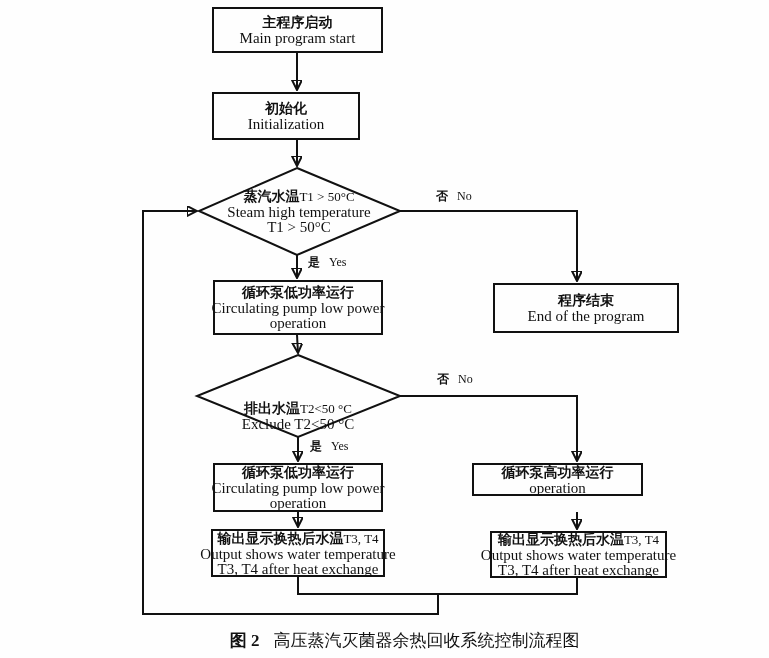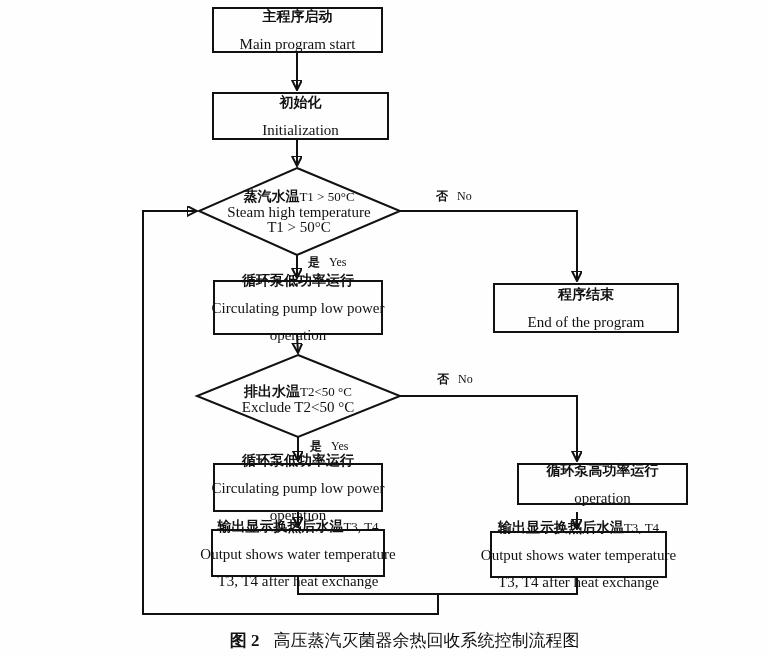--- a/index.html
+++ b/index.html
@@ -17,21 +17,20 @@
   }
   #lines polygon.diamond{fill:#fefefe;}
   .box{
     position:absolute;
     box-sizing:border-box;
     border:2px solid #111111;
     background:#fefefe;
     display:flex;flex-direction:column;
     justify-content:center;align-items:center;
     text-align:center;
-    gap:12px;
   }
   .zh{font-weight:bold;font-size:14px;line-height:17px;white-space:nowrap;}
   .zh .latin{font-weight:normal;font-size:13px;}
   .en{font-weight:normal;font-size:15px;line-height:15px;white-space:nowrap;}
   .dlabel{
     position:absolute;text-align:left;
     display:flex;flex-direction:column;justify-content:center;align-items:center;
   }
   .edge-label{
     position:absolute;font-size:12px;white-space:pre;
@@ -71,21 +70,21 @@
 
     <polygon class="diamond" points="297,168 400,211 297,255 199,211"></polygon>
     <polygon class="diamond" points="298,355 400,396 298,437 197,396"></polygon>
   </svg>
 
   <div class="box" style="left:212px;top:7px;width:171px;height:46px">
     <div class="zh">主程序启动</div>
     <div class="en">Main program start</div>
   </div>
 
-  <div class="box" style="left:212px;top:92px;width:177px;height:48px">
+  <div class="box" style="left:212px;top:92px;width:148px;height:48px">
     <div class="zh">初始化</div>
     <div class="en">Initialization</div>
   </div>
 
   <div class="box" style="left:213px;top:280px;width:170px;height:55px">
     <div class="zh">循环泵低功率运行</div>
     <div class="en">Circulating pump low power</div>
     <div class="en">operation</div>
   </div>
 
@@ -93,21 +92,21 @@
     <div class="zh">程序结束</div>
     <div class="en">End of the program</div>
   </div>
 
   <div class="box" style="left:213px;top:463px;width:170px;height:49px">
     <div class="zh">循环泵低功率运行</div>
     <div class="en">Circulating pump low power</div>
     <div class="en">operation</div>
   </div>
 
-  <div class="box" style="left:517px;top:463px;width:171px;height:42px">
+  <div class="box" style="left:472px;top:463px;width:171px;height:33px">
     <div class="zh">循环泵高功率运行</div>
     <div class="en">operation</div>
   </div>
 
   <div class="box" style="left:211px;top:529px;width:174px;height:48px">
     <div class="zh"><span>输出显示换热后水温</span><span class="latin">T3, T4</span></div>
     <div class="en">Output shows water temperature</div>
     <div class="en">T3, T4 after heat exchange</div>
   </div>
 
@@ -116,21 +115,21 @@
     <div class="en">Output shows water temperature</div>
     <div class="en">T3, T4 after heat exchange</div>
   </div>
 
   <div class="dlabel" style="left:199px;top:186px;width:200px;height:50px">
     <div class="zh"><span>蒸汽水温</span><span class="latin">T1 &gt; 50°C</span></div>
     <div class="en">Steam high temperature</div>
     <div class="en">T1 &gt; 50°C</div>
   </div>
 
-  <div class="dlabel" style="left:198px;top:382px;width:200px;height:34px">
+  <div class="dlabel" style="left:198px;top:399px;width:200px;height:34px">
     <div class="zh"><span>排出水温</span><span class="latin">T2&lt;50 °C</span></div>
     <div class="en">Exclude T2&lt;50 °C</div>
   </div>
 
   <div class="edge-label" style="left:436px;top:188px"><span class="zh-part">否</span><span>No</span></div>
   <div class="edge-label" style="left:308px;top:254px"><span class="zh-part">是</span><span>Yes</span></div>
   <div class="edge-label" style="left:437px;top:371px"><span class="zh-part">否</span><span>No</span></div>
   <div class="edge-label" style="left:310px;top:438px"><span class="zh-part">是</span><span>Yes</span></div>
 
   <div id="caption">

